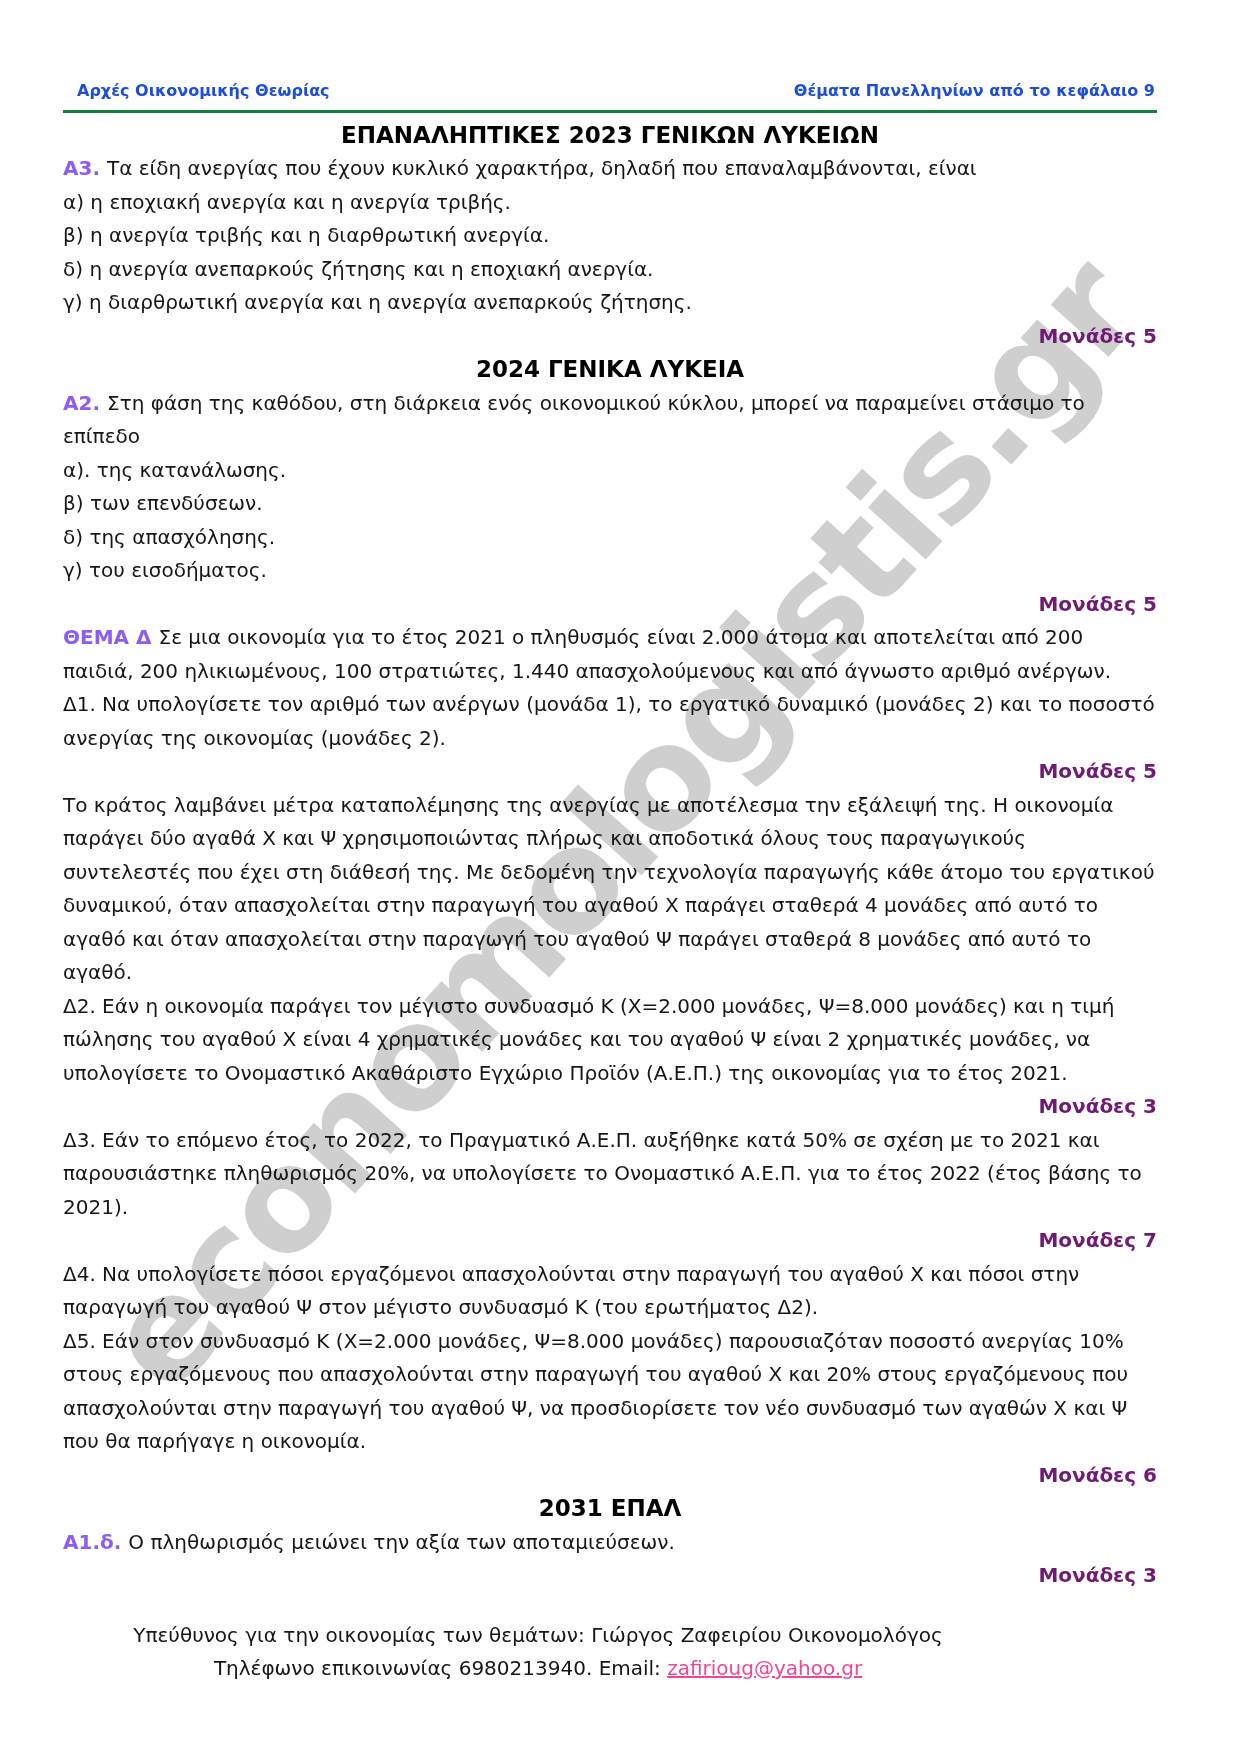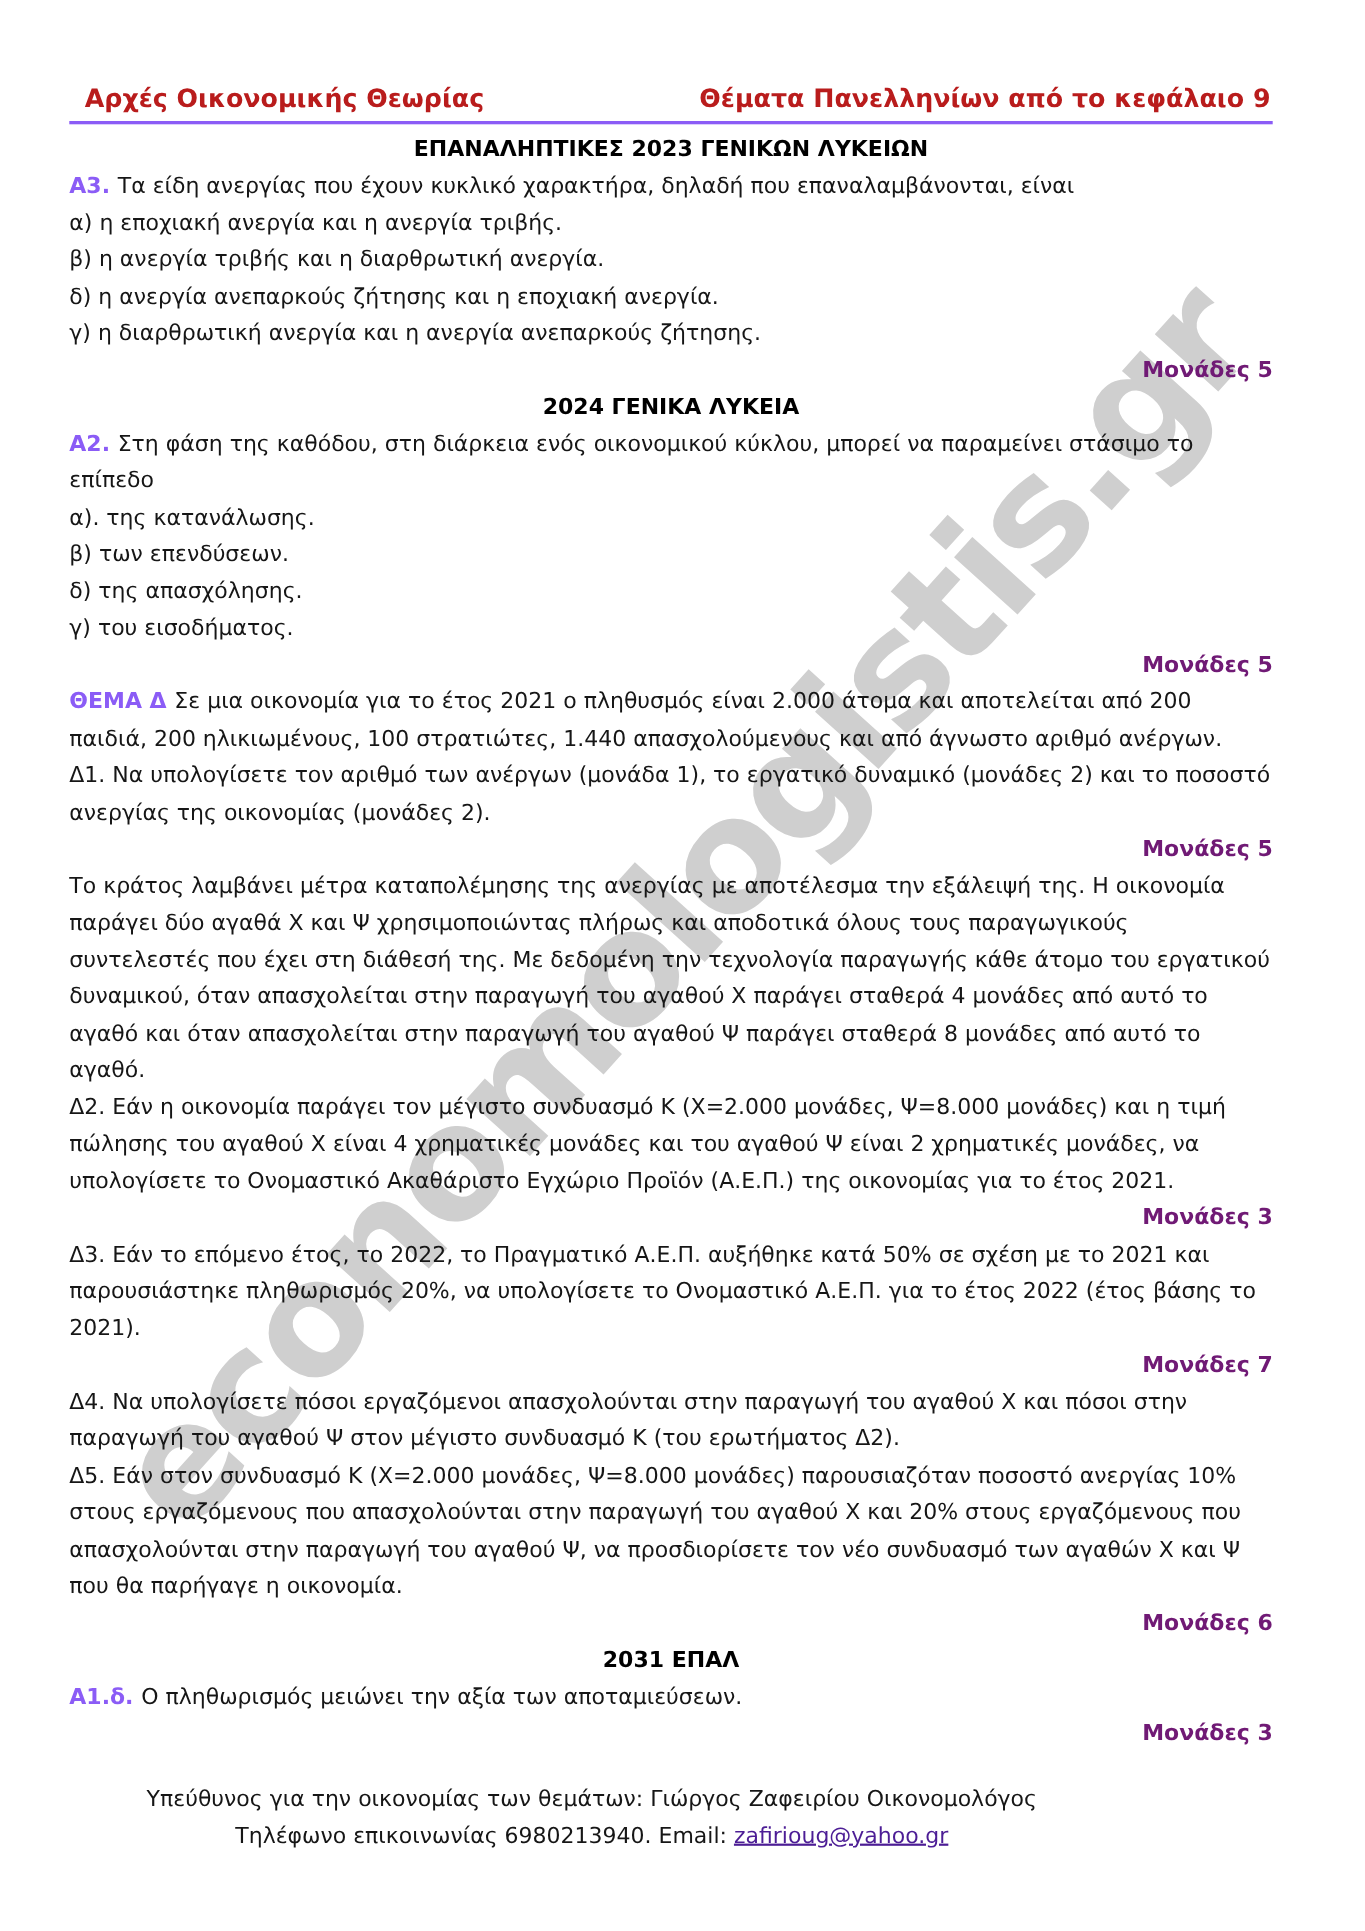--- a/index.html
+++ b/index.html
@@ -31,43 +31,43 @@
     z-index:1;
     padding:74px 84px 0 63px;
     font-size:20px;
     line-height:33.5px;
   }
   .header-row {
     display:flex;
     justify-content:space-between;
     align-items:flex-end;
     font-weight:bold;
-    font-size:23px;
-    border-bottom:3px solid #8b5cf6;
+    font-size:16px;
+    border-bottom:3px solid #15803d;
     padding:0 2px 2px 14px;
     margin-bottom:6px;
-    color:#b91c1c;
+    color:#1d4ed8;
   }
   .section-title {
     text-align:center;
     font-weight:bold;
-    font-size:20px;
+    font-size:23px;
     line-height:33.5px;
     color:#000;
   }
   p { margin:0; }
   .q-label { font-weight:bold; color:#8b5cf6; margin-right:7px; }
   .points { text-align:right; font-weight:bold; color:#701a75; }
   .footer-block {
     width:950px;
     text-align:center;
     margin-top:26px;
   }
   .email-link {
-    color:#4c1d95;
+    color:#ec4899;
     text-decoration:underline;
     cursor:pointer;
   }
 </style>
 </head>
 <body>
 
 <div class="page">
 
   <div class="watermark">economologistis.gr</div>

